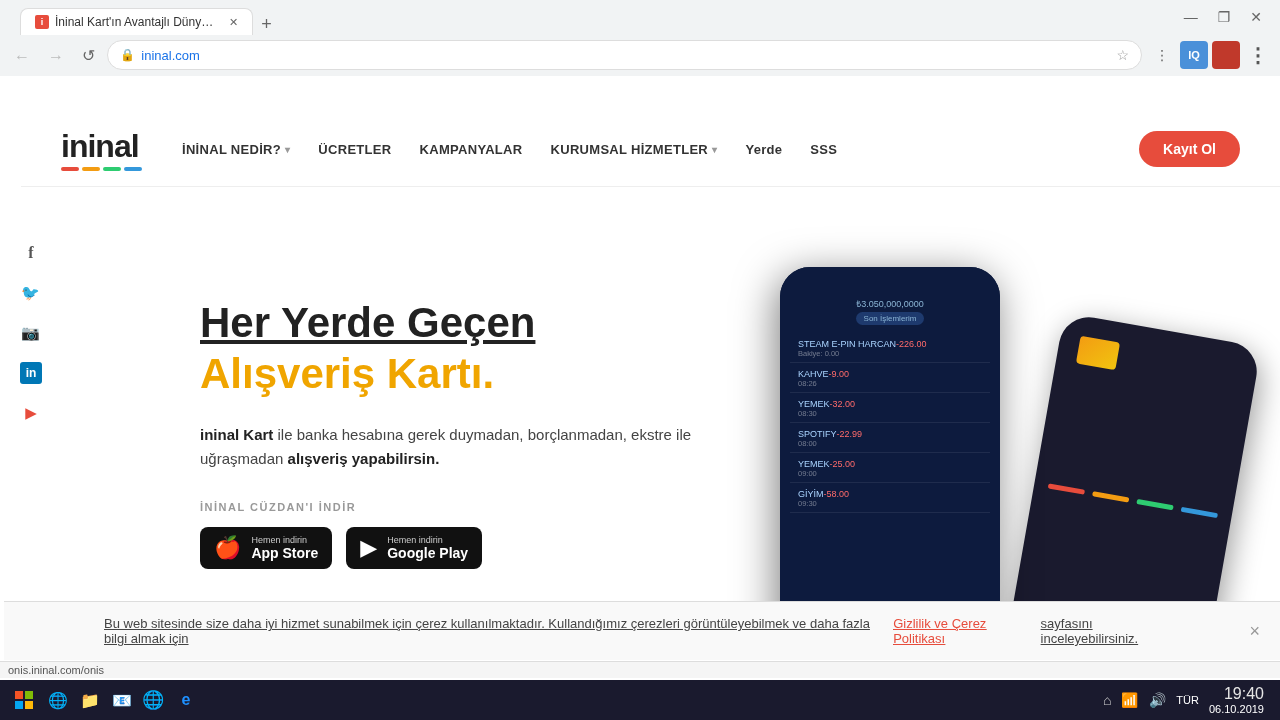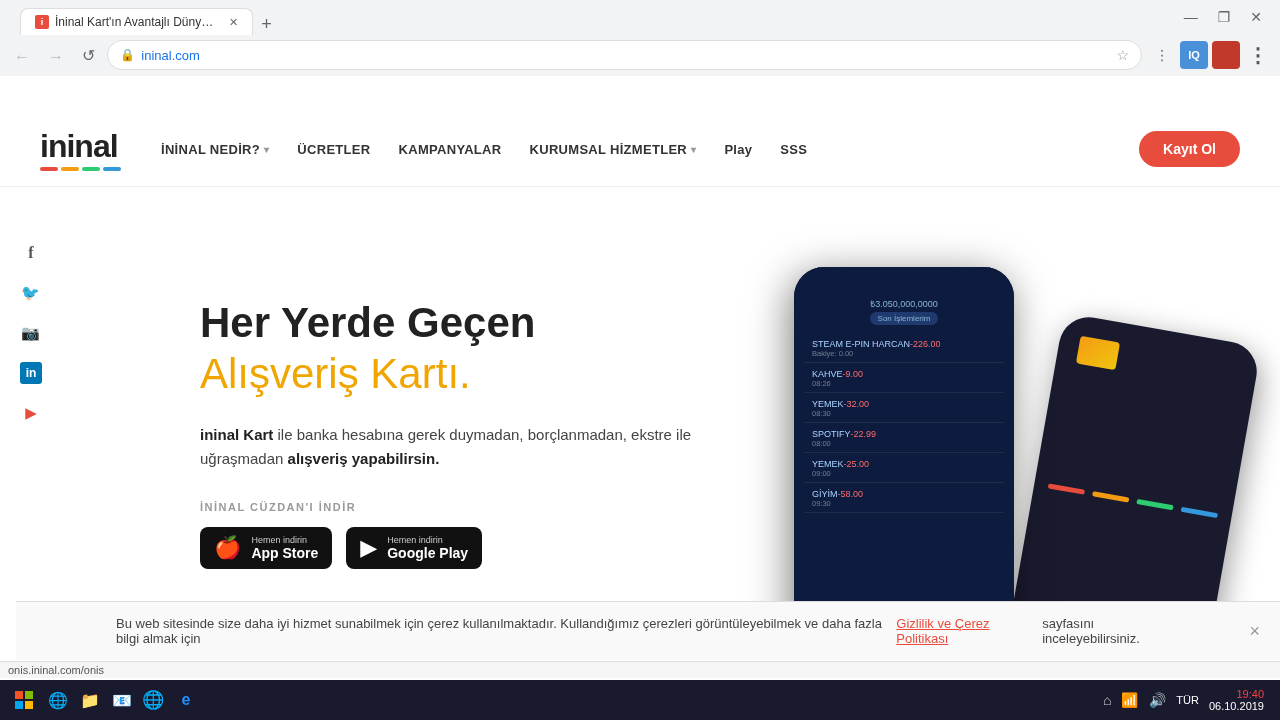--- a/index.html
+++ b/index.html
@@ -21,66 +21,66 @@
     .star-icon { color: #999; font-size: 14px; }
     .toolbar-icons { display: flex; gap: 4px; align-items: center; }
     .toolbar-icon { width: 28px; height: 28px; border-radius: 50%; display: flex; align-items: center; justify-content: center; font-size: 14px; color: #666; cursor: pointer; }
     .iq-btn { background: #4a90d9; color: white; border-radius: 4px; font-size: 11px; font-weight: bold; padding: 2px 5px; }
     .ext-red { background: #e74c3c; color: white; border-radius: 4px; font-size: 11px; font-weight: bold; padding: 2px 5px; }
 
     
     .website { background: #fff; position: absolute; top: 112px; left: 0; right: 0; bottom: 60px; overflow: hidden; }
 
     
-    .site-nav { display: flex; align-items: center; padding: 0 40px; height: 75px; border-bottom: 1px solid #eee; position: relative; z-index: 10; }
+    .site-nav { display: flex; align-items: center; padding: 0 40px; height: 75px; border-bottom: 1px solid #eee; position: relative; z-index: 10; margin-left: 21px; }
     .logo { margin-right: 40px; }
     .logo-text { font-size: 32px; font-weight: 900; color: #222; letter-spacing: -1px; }
     .logo-underline { display: flex; gap: 3px; margin-top: 2px; }
     .logo-bar { height: 4px; border-radius: 2px; }
     .nav-items { display: flex; align-items: center; gap: 28px; flex: 1; }
     .nav-item { font-size: 13px; font-weight: 600; color: #333; cursor: pointer; display: flex; align-items: center; gap: 4px; letter-spacing: 0.3px; }
     .nav-item .arrow { font-size: 10px; color: #999; }
     .nav-right { display: flex; align-items: flex-end; gap: 12px; }
     .btn-register { background: #e74c3c; color: white; border: none; border-radius: 25px; padding: 10px 24px; font-size: 14px; font-weight: 700; cursor: pointer; }
     .btn-online { background: #c0392b; color: white; border: none; border-radius: 25px; padding: 10px 22px; font-size: 14px; font-weight: 700; cursor: pointer; }
 
     
     .social-sidebar { position: absolute; left: 20px; top: 130px; display: flex; flex-direction: column; gap: 18px; z-index: 5; }
     .social-icon { width: 22px; height: 22px; display: flex; align-items: center; justify-content: center; color: #555; font-size: 16px; cursor: pointer; }
 
     
     .hero { display: flex; align-items: center; padding: 40px 80px 20px 200px; position: relative; height: calc(100% - 75px); }
     .hero-content { max-width: 500px; z-index: 2; }
-    .hero-title { font-size: 42px; font-weight: 800; color: #222; line-height: 1.2; margin-bottom: 0; }
-    .hero-title-yellow { font-size: 42px; font-weight: 400; color: #f0a500; line-height: 1.2; margin-bottom: 24px; }
+    .hero-title { font-size: 42px; font-weight: 800; color: #222; line-height: 1.2; margin-bottom: 0; text-decoration: underline; }
+    .hero-title-yellow { font-size: 42px; font-weight: 700; color: #f0a500; line-height: 1.2; margin-bottom: 24px; }
     .hero-desc { font-size: 15px; color: #444; line-height: 1.6; margin-bottom: 30px; }
     .hero-desc strong { font-weight: 700; color: #222; }
     .download-label { font-size: 11px; font-weight: 700; color: #999; letter-spacing: 1.5px; text-transform: uppercase; margin-bottom: 14px; }
     .store-buttons { display: flex; gap: 14px; }
     .store-btn { display: flex; align-items: center; gap: 10px; background: #111; color: #fff; border-radius: 8px; padding: 8px 14px; cursor: pointer; min-width: 130px; }
     .store-btn-icon { font-size: 22px; }
     .store-btn-text { display: flex; flex-direction: column; }
     .store-btn-small { font-size: 9px; color: #ccc; }
     .store-btn-large { font-size: 14px; font-weight: 700; }
 
     
     .phone-area { position: absolute; right: 30px; top: 80px; width: 500px; height: 500px; }
     .phone-back { position: absolute; right: 20px; top: 60px; width: 200px; height: 380px; background: #1a1a2e; border-radius: 30px; transform: rotate(10deg); box-shadow: 4px 8px 30px rgba(0,0,0,0.4); }
-    .phone-front { position: absolute; left: 44px; top: 0; width: 220px; height: 420px; background: #0d1b3e; border-radius: 30px; box-shadow: -4px 8px 40px rgba(0,0,0,0.5); overflow: hidden; }
+    .phone-front { position: absolute; left: 30px; top: 0; width: 220px; height: 420px; background: #0d1b3e; border-radius: 30px; box-shadow: -4px 8px 40px rgba(0,0,0,0.5); overflow: hidden; }
     .phone-screen { background: #0d1b3e; height: 100%; padding: 30px 10px 10px; }
     .phone-list { display: flex; flex-direction: column; gap: 2px; }
     .phone-list-item { display: flex; padding: 4px 8px; border-bottom: 1px solid rgba(255,255,255,0.08); }
     .phone-item-name { color: #aad4ff; font-size: 9px; }
     .phone-item-amount { color: #fff; font-size: 9px; }
     .phone-item-amount.neg { color: #ff6b6b; }
     .phone-item-sub { color: rgba(255,255,255,0.4); font-size: 7.5px; }
     .phone-item-left { display: flex; flex-direction: column; }
 
     
-    .cookie-bar { position: absolute; bottom: 0; left: 16px; right: 0; background: #f9f9f9; border-top: 1px solid #ddd; padding: 14px 100px; display: flex; align-items: center; justify-content: center; gap: 12px; font-size: 13px; color: #444; z-index: 20; }
+    .cookie-bar { position: absolute; bottom: 0; left: 4px; right: 0; background: #f9f9f9; border-top: 1px solid #ddd; padding: 14px 100px; display: flex; align-items: center; justify-content: center; gap: 12px; font-size: 13px; color: #444; z-index: 20; text-decoration: underline; }
     .cookie-link { color: #e74c3c; text-decoration: underline; cursor: pointer; }
     .cookie-close { position: absolute; right: 20px; font-size: 18px; color: #999; cursor: pointer; }
 
     
     .taskbar { position: absolute; bottom: 0; left: 0; right: 0; height: 40px; background: #1a1a2e; display: flex; align-items: center; padding: 0 8px; gap: 4px; z-index: 100; }
     .taskbar-start { width: 32px; height: 32px; display: flex; align-items: center; justify-content: center; cursor: pointer; }
     .taskbar-icon { width: 28px; height: 28px; display: flex; align-items: center; justify-content: center; border-radius: 4px; cursor: pointer; font-size: 16px; }
     .taskbar-right { margin-left: auto; display: flex; align-items: center; gap: 8px; color: #fff; font-size: 11px; }
     .taskbar-time { display: flex; flex-direction: column; align-items: flex-end; font-size: 11px; color: #fff; }
     .tray-icon { font-size: 14px; color: #ccc; cursor: pointer; }
@@ -148,21 +148,21 @@
         <span>ÜCRETLER</span>
       </div>
       <div class="nav-item">
         <span>KAMPANYALAR</span>
       </div>
       <div class="nav-item">
         <span>KURUMSAL HİZMETLER</span>
         <span class="arrow">▾</span>
       </div>
       <div class="nav-item">
-        <span>Play</span>
+        <span>Yerde</span>
       </div>
       <div class="nav-item">
         <span>SSS</span>
       </div>
     </div>
 
     <div class="nav-right">
       <button class="btn-register">Kayıt Ol</button>
     </div>
   </nav>
@@ -299,17 +299,17 @@
   <div class="taskbar-icon" style="color:#ccc;">📧</div>
   <div class="taskbar-icon" style="font-size:18px;">🌐</div>
   <div class="taskbar-icon" style="color:#1e90ff; font-size:16px; font-weight:bold;">e</div>
 
   <div class="taskbar-right" style="margin-left:auto; display:flex; align-items:center; gap:10px; padding-right:8px;">
     <span class="tray-icon">⌂</span>
     <span class="tray-icon">📶</span>
     <span class="tray-icon">🔊</span>
     <span style="color:#fff; font-size:11px;">TÜR</span>
     <div class="taskbar-time">
-      <span style="color:#ef4444; font-size:11px;">19:40</span>
+      <span style="color:#e5e5e5; font-size:16px;">19:40</span>
       <span style="color:#fff; font-size:11px;">06.10.2019</span>
     </div>
   </div>
 </div>
 
 </body></html>

